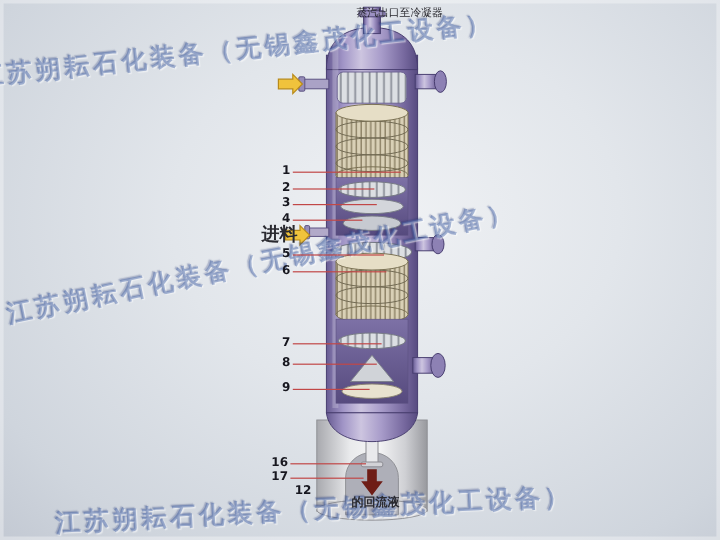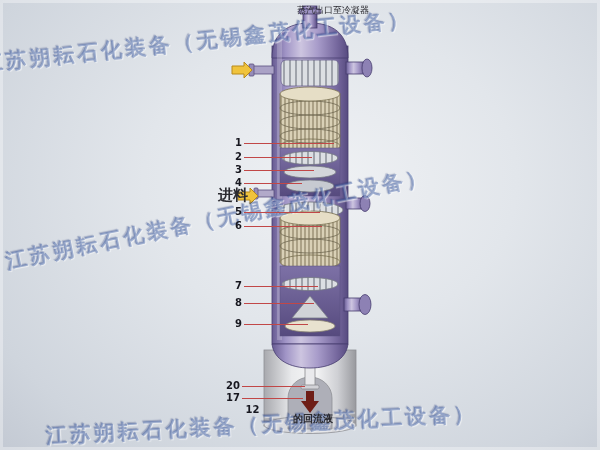--- a/index.html
+++ b/index.html
@@ -216,21 +216,21 @@
     </div>
   <div class="callout c8">
       <span class="num">8</span>
       <span class="leader"></span>
     </div>
   <div class="callout c9">
       <span class="num">9</span>
       <span class="leader"></span>
     </div>
   <div class="callout c10">
-      <span class="num">20</span>
+      <span class="num">16</span>
       <span class="leader"></span>
     </div>
   <div class="callout c11">
       <span class="num">17</span>
       <span class="leader"></span>
     </div>
   <div class="callout c12">
       <span class="num">12</span>
       <span class="leader"></span>
     </div>

